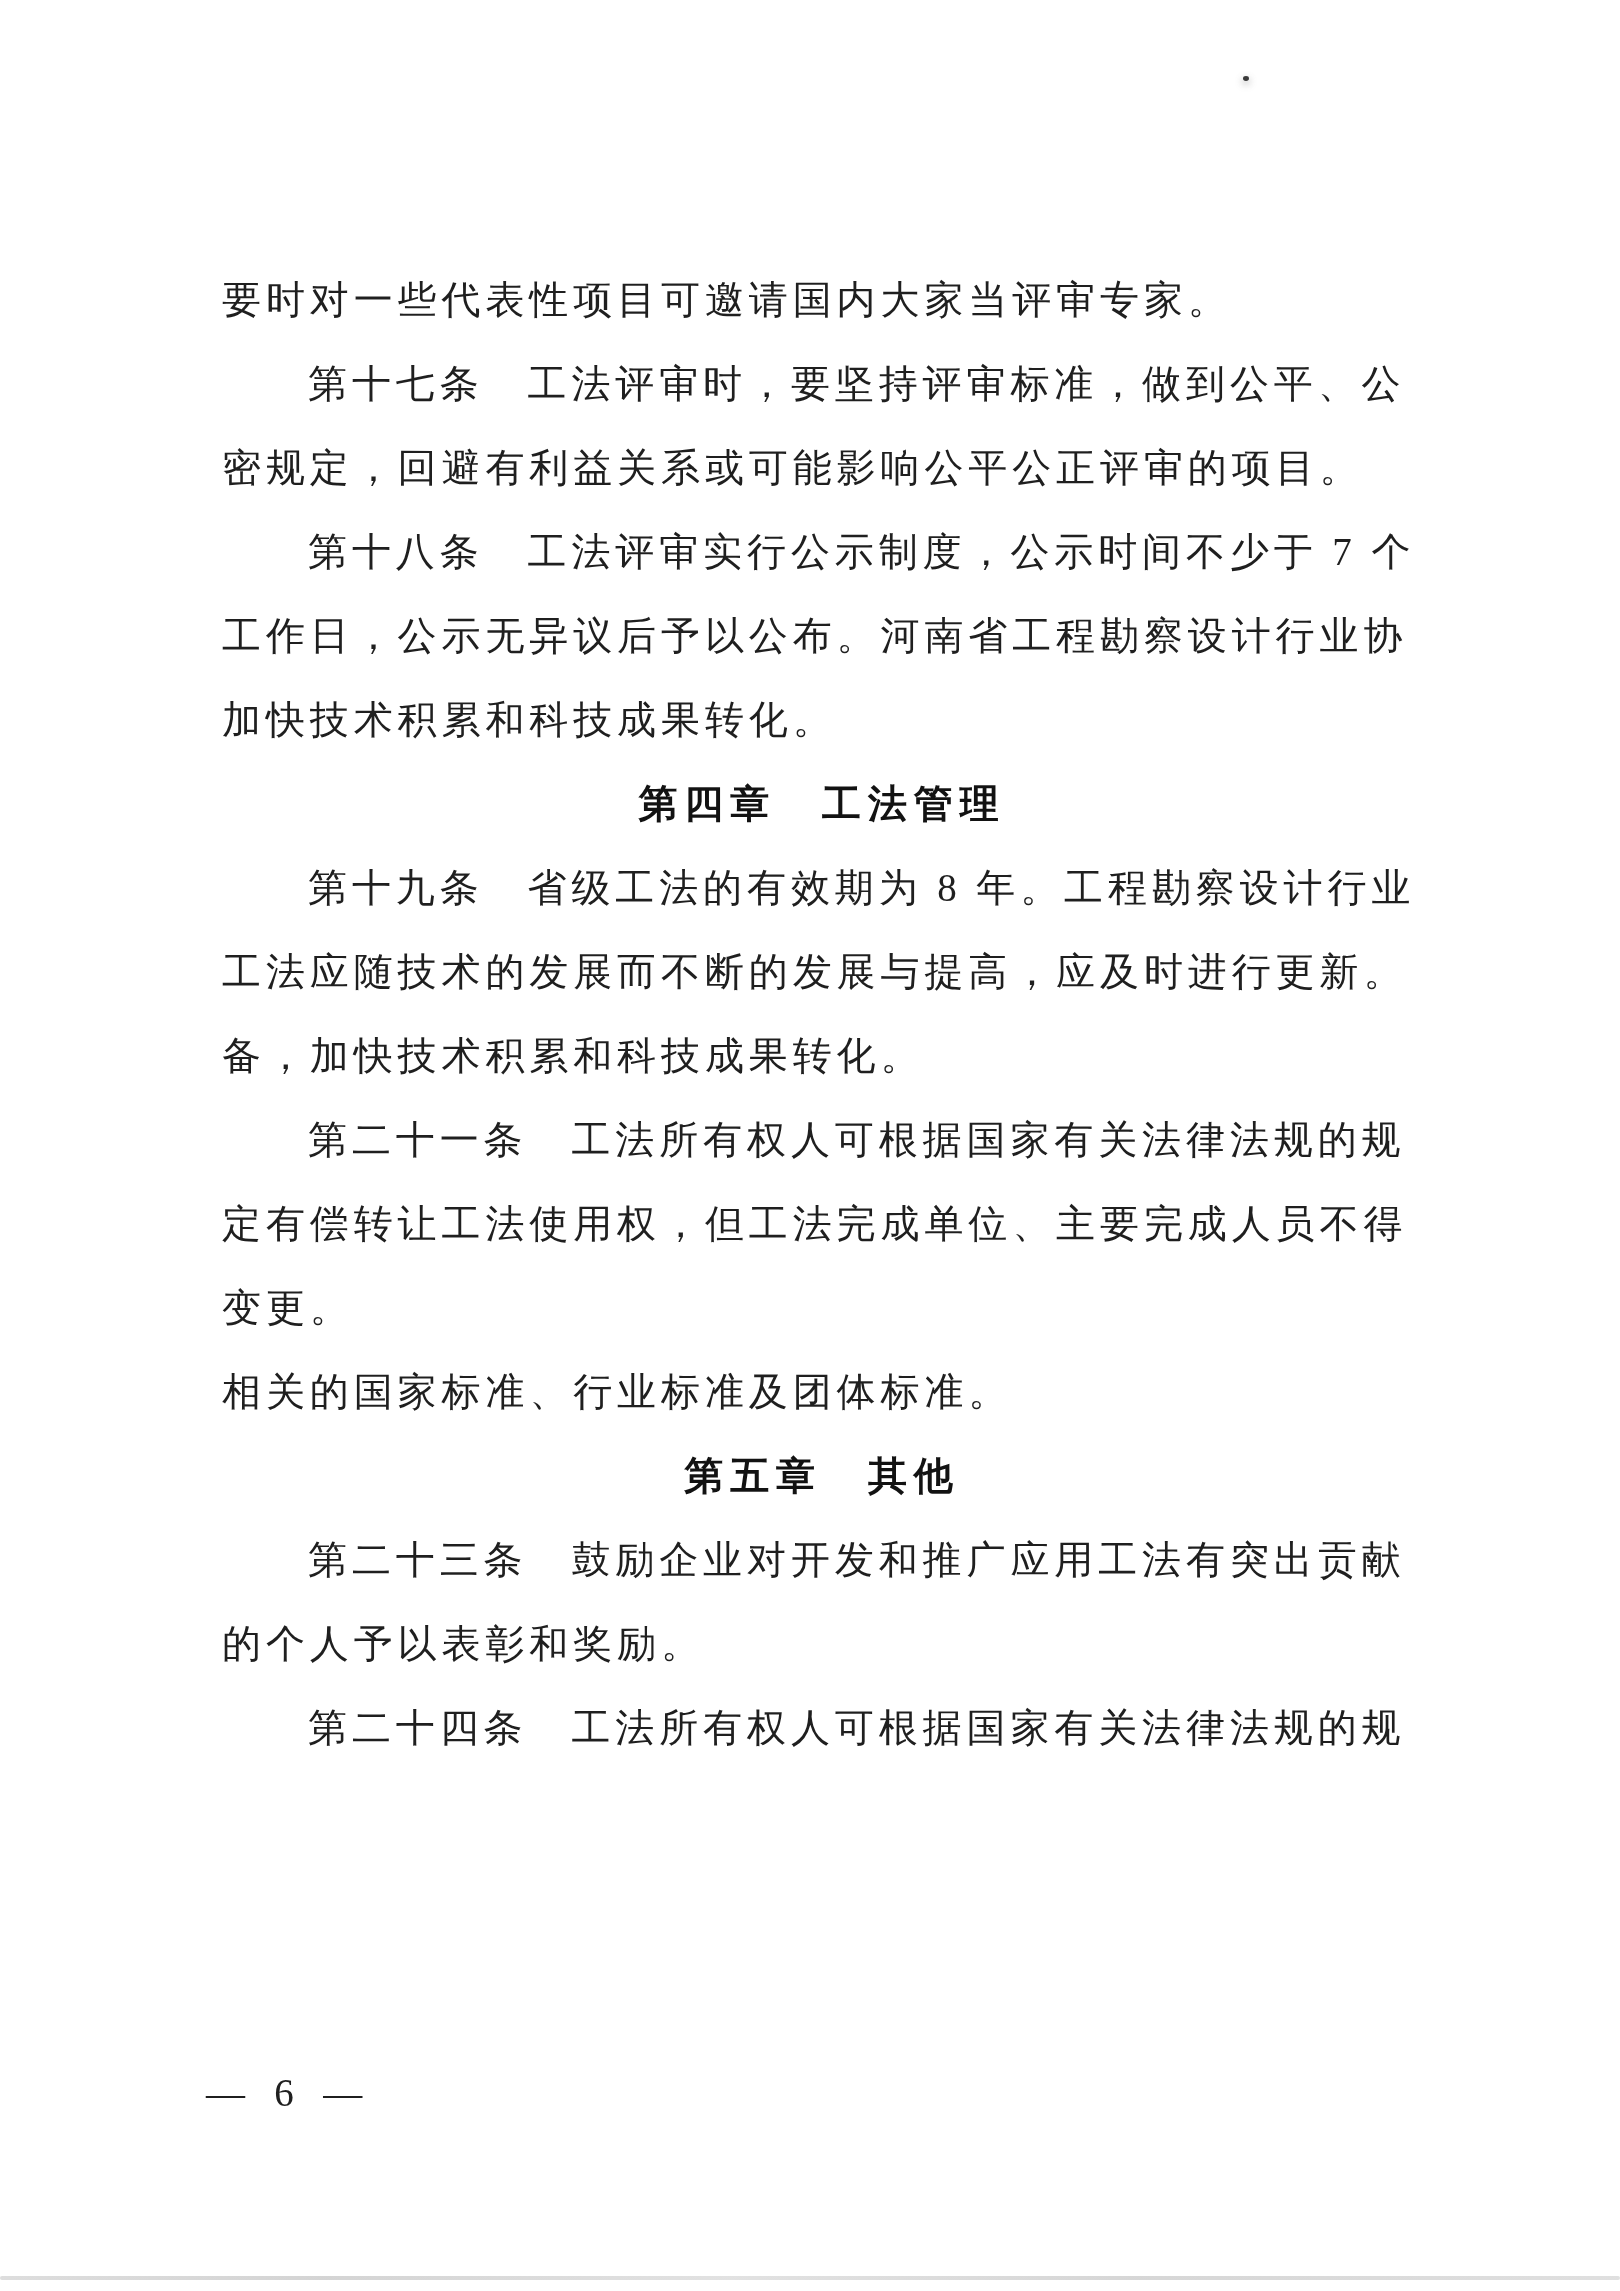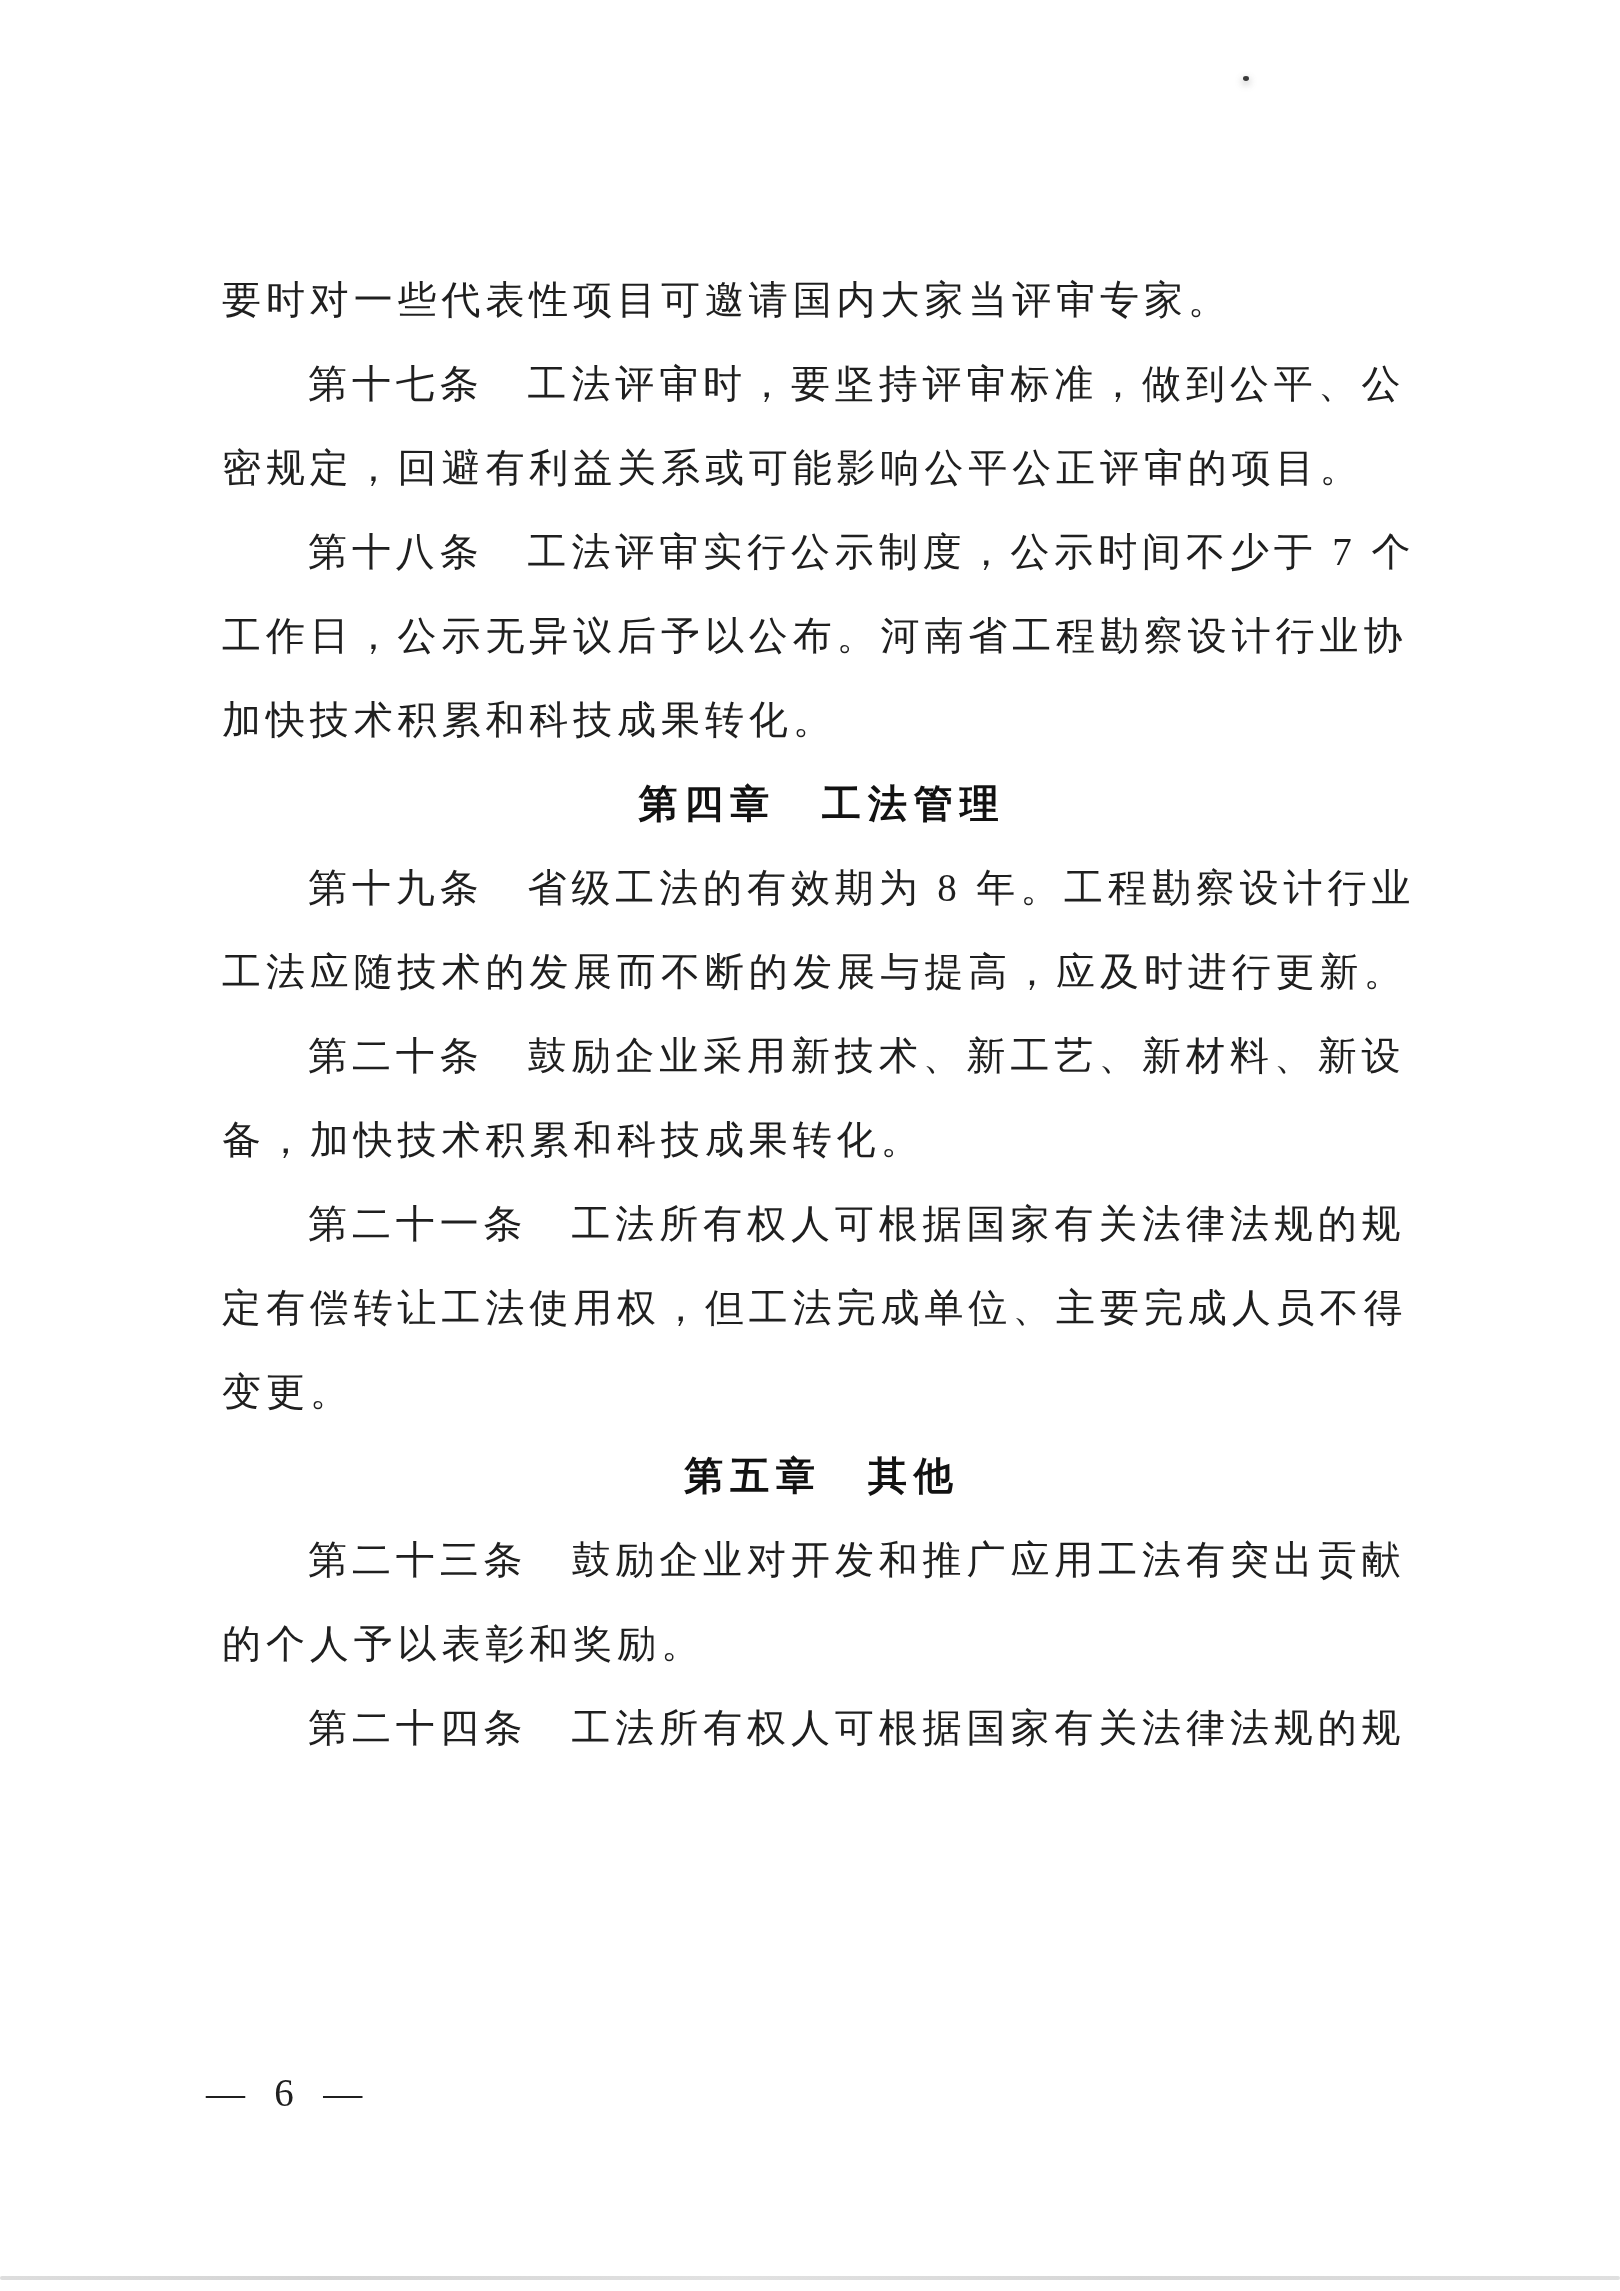--- a/index.html
+++ b/index.html
@@ -81,25 +81,25 @@
   <div class="text-block">
       <div class="line body">要时对一些代表性项目可邀请国内大家当评审专家。</div>
       <div class="line body indent">第十七条　工法评审时，要坚持评审标准，做到公平、公</div>
       <div class="line body">密规定，回避有利益关系或可能影响公平公正评审的项目。</div>
       <div class="line body indent">第十八条　工法评审实行公示制度，公示时间不少于 7 个</div>
       <div class="line body">工作日，公示无异议后予以公布。河南省工程勘察设计行业协</div>
       <div class="line body">加快技术积累和科技成果转化。</div>
       <div class="line heading">第四章　工法管理</div>
       <div class="line body indent">第十九条　省级工法的有效期为 8 年。工程勘察设计行业</div>
       <div class="line body">工法应随技术的发展而不断的发展与提高，应及时进行更新。</div>
-      <div class="line body indent">第二十条　鼓励企业采用新技术、新工艺、新材料、新设</div>
       <div class="line body">备，加快技术积累和科技成果转化。</div>
       <div class="line body indent">第二十一条　工法所有权人可根据国家有关法律法规的规</div>
       <div class="line body">定有偿转让工法使用权，但工法完成单位、主要完成人员不得</div>
       <div class="line body">变更。</div>
+      <div class="line body">相关的国家标准、行业标准及团体标准。</div>
       <div class="line heading">第五章　其他</div>
       <div class="line body indent">第二十三条　鼓励企业对开发和推广应用工法有突出贡献</div>
       <div class="line body">的个人予以表彰和奖励。</div>
       <div class="line body indent">第二十四条　工法所有权人可根据国家有关法律法规的规</div>
     </div>
   <div class="footer">— 6 —</div>
   <div class="speck"></div>
   <div class="bottom-edge"></div>
 </div>
 

